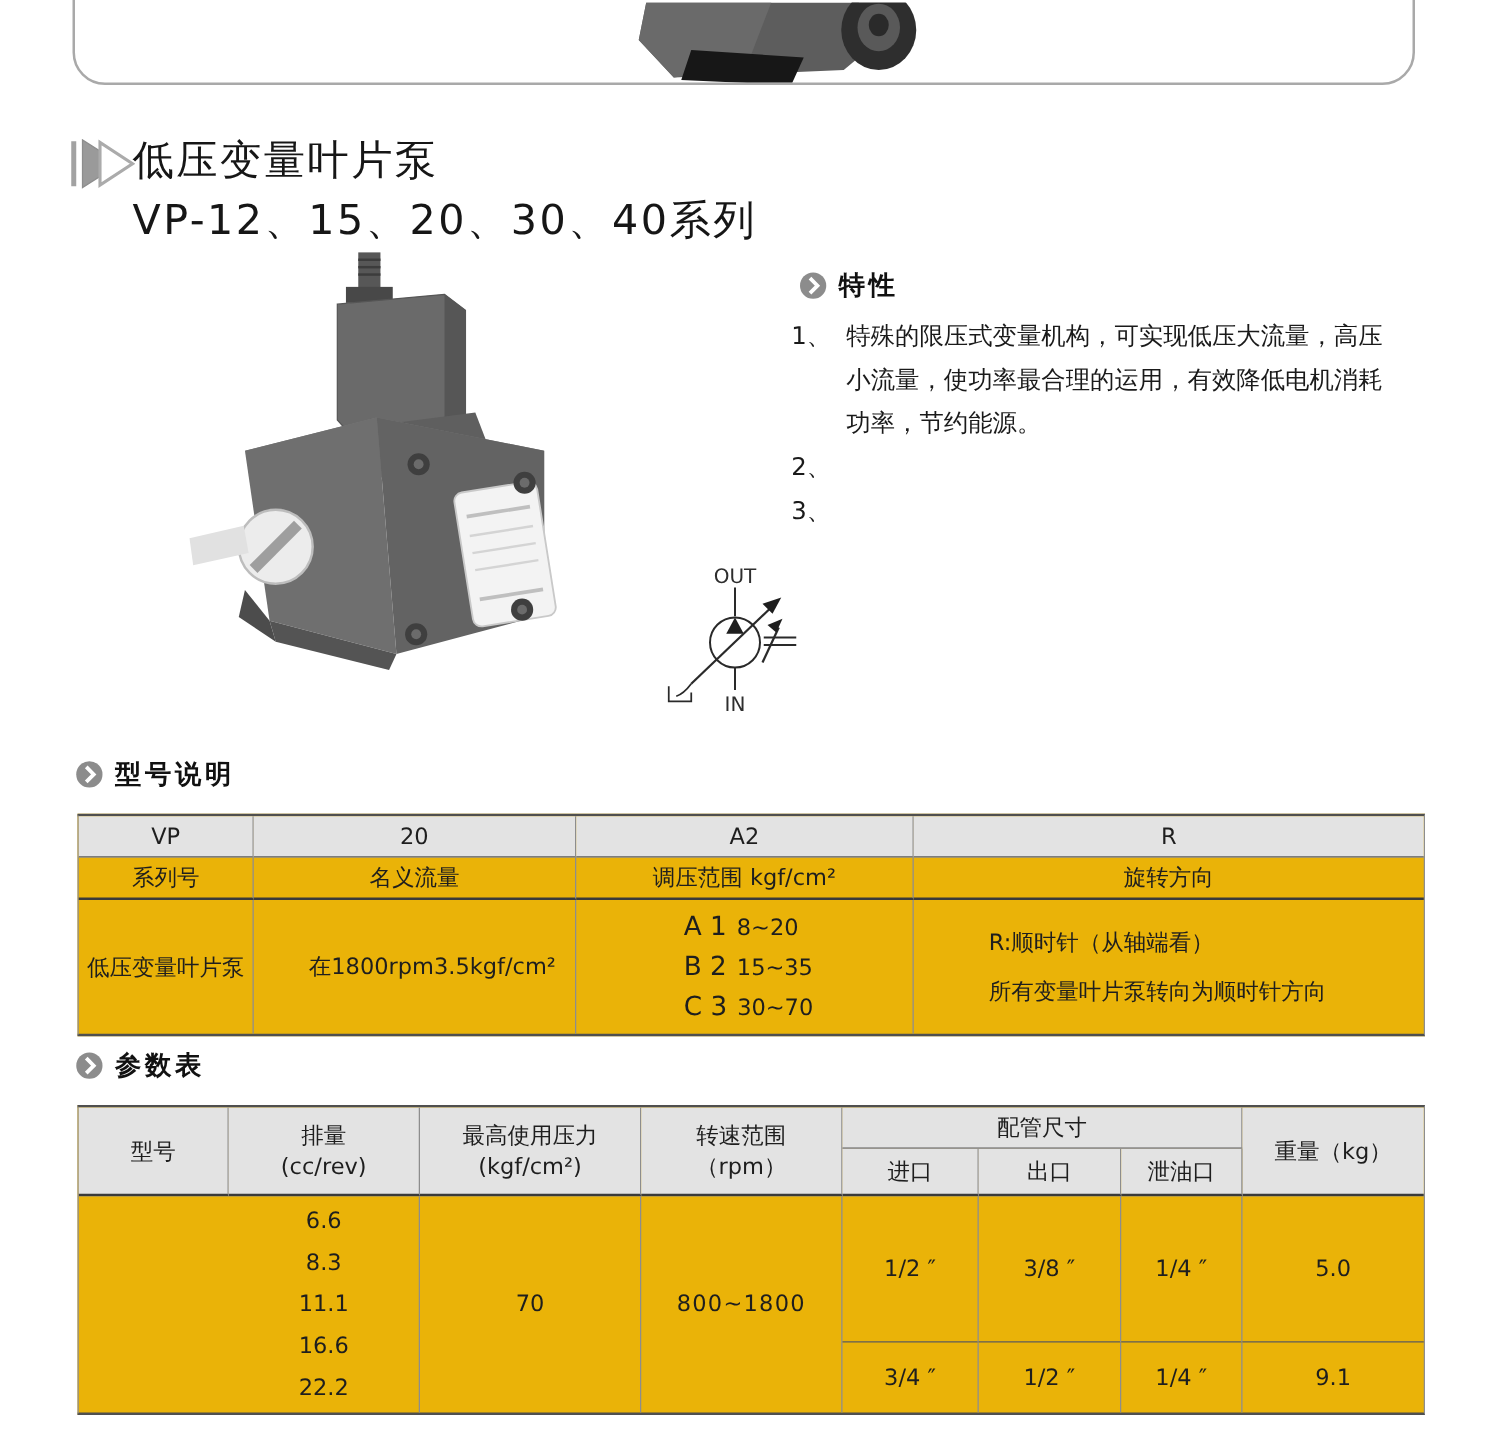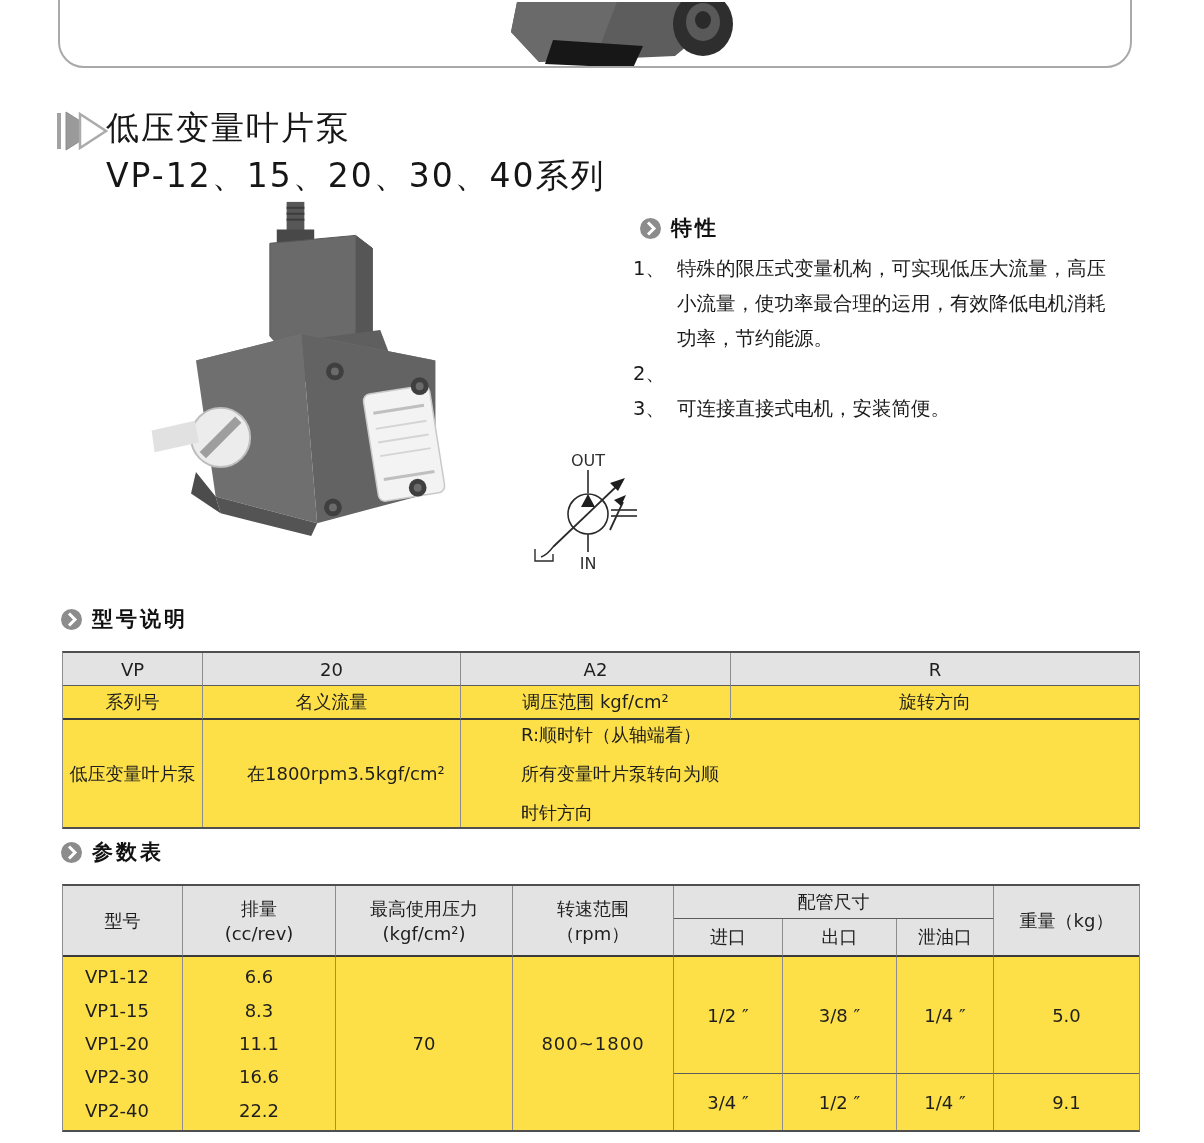--- a/index.html
+++ b/index.html
@@ -26,21 +26,21 @@
   .sec-icon { width:21px; height:21px; border-radius:50%; background:#8c8c8c;
     display:inline-flex; align-items:center; justify-content:center; flex:none; }
   .sec-title { font-size:21px; font-weight:600; letter-spacing:3px; color:#111; }
 
   
   .feat-list { width:516px; }
   .feat-item { display:flex; font-size:19.5px; line-height:35px; color:#1a1a1a; }
   .feat-num { width:44px; flex:none; }
 
   
-  .grid-table { display:grid; background:#fde047;
+  .grid-table { display:grid; background:#eab308;
     border-top:2px solid #4f4f4f; border-bottom:2px solid #4f4f4f;
     border-left:1px solid #8d8d8d; border-right:1px solid #8d8d8d;
     font-size:18px; color:#1e1e1e; }
   .cell { border-right:1px solid #8d8d8d; border-bottom:1px solid #5c5c5c;
     display:flex; align-items:center; justify-content:center; text-align:center; }
   .cell.last-col { border-right:none; }
   .cell.no-bot { border-bottom:none; }
   .cell.hdr { background:#e3e3e3; }
   .cell.thick-bot { border-bottom:2px solid #3a3a3a; }
   .cell.left { justify-content:flex-start; text-align:left; }
@@ -138,23 +138,20 @@
         <div>特殊的限压式变量机构，可实现低压大流量，高压</div>
         <div>小流量，使功率最合理的运用，有效降低电机消耗</div>
         <div>功率，节约能源。</div>
       </span>
     </div>
     <div class="feat-item">
       <span class="feat-num">2、</span>
     </div>
     <div class="feat-item">
       <span class="feat-num">3、</span>
-      <span>
-          <div>可连接直接式电机，安装简便。</div>
-        </span>
     </div>
   </div>
 
   <div class="abs" style="left:497px; top:448px; width:210px; height:128px;">
     <svg width="210" height="128" viewBox="0 0 210 128">
       <text x="91" y="18" font-size="16" fill="#2e2e2e" text-anchor="middle" font-family="DejaVu Sans, sans-serif">OUT</text>
       <line x1="91" y1="22" x2="91" y2="45" stroke="#2a2a2a" stroke-width="1.6"></line>
       <circle cx="91" cy="66" r="20" fill="none" stroke="#2a2a2a" stroke-width="1.6"></circle>
       <polygon points="84,59 98,59 91,46" fill="#1e1e1e"></polygon>
       <line x1="91" y1="86" x2="91" y2="104" stroke="#2a2a2a" stroke-width="1.6"></line>
@@ -189,20 +186,27 @@
     <div class="cell thick-bot">名义流量</div>
     <div class="cell thick-bot">调压范围 kgf/cm²</div>
     <div class="cell thick-bot last-col">旋转方向</div>
 
     <div class="cell no-bot">低压变量叶片泵</div>
     <div class="cell no-bot left">
       <div class="flow-lines">
         <div>在1800rpm3.5kgf/cm²</div>
       </div>
     </div>
+    <div class="cell no-bot left">
+      <div class="range-lines">
+        <div><span class="range-code">A 1</span><span class="range-val">8~20</span></div>
+        <div><span class="range-code">B 2</span><span class="range-val">15~35</span></div>
+        <div><span class="range-code">C 3</span><span class="range-val">30~70</span></div>
+      </div>
+    </div>
     <div class="cell no-bot last-col left">
       <div class="rot-lines">
         <div>R:顺时针（从轴端看）</div>
         <div>所有变量叶片泵转向为顺时针方向</div>
       </div>
     </div>
   </div>
 
   <div class="abs sec-head" style="left:61px; top:838px;">
     <span class="sec-icon">
@@ -233,29 +237,20 @@
           <div>转速范围</div>
           <div>（rpm）</div>
         </div>
     </div>
     <div class="cell hdr" style="grid-column:5/8; grid-row:1;">配管尺寸</div>
     <div class="cell hdr thick-bot last-col" style="grid-column:8; grid-row:1/3;">重量（kg）</div>
     <div class="cell hdr thick-bot" style="grid-column:5; grid-row:2;">进口</div>
     <div class="cell hdr thick-bot" style="grid-column:6; grid-row:2;">出口</div>
     <div class="cell hdr thick-bot" style="grid-column:7; grid-row:2;">泄油口</div>
 
-    <div class="cell no-bot" style="grid-column:1; grid-row:3/5; padding:0;">
-      <div class="stack5 names">
-        <div>VP1-12</div>
-        <div>VP1-15</div>
-        <div>VP1-20</div>
-        <div>VP2-30</div>
-        <div>VP2-40</div>
-      </div>
-    </div>
 
     <div class="cell no-bot" style="grid-column:2; grid-row:3/5; padding:0;">
       <div class="stack5 nums">
         <div>6.6</div>
         <div>8.3</div>
         <div>11.1</div>
         <div>16.6</div>
         <div>22.2</div>
       </div>
     </div>

